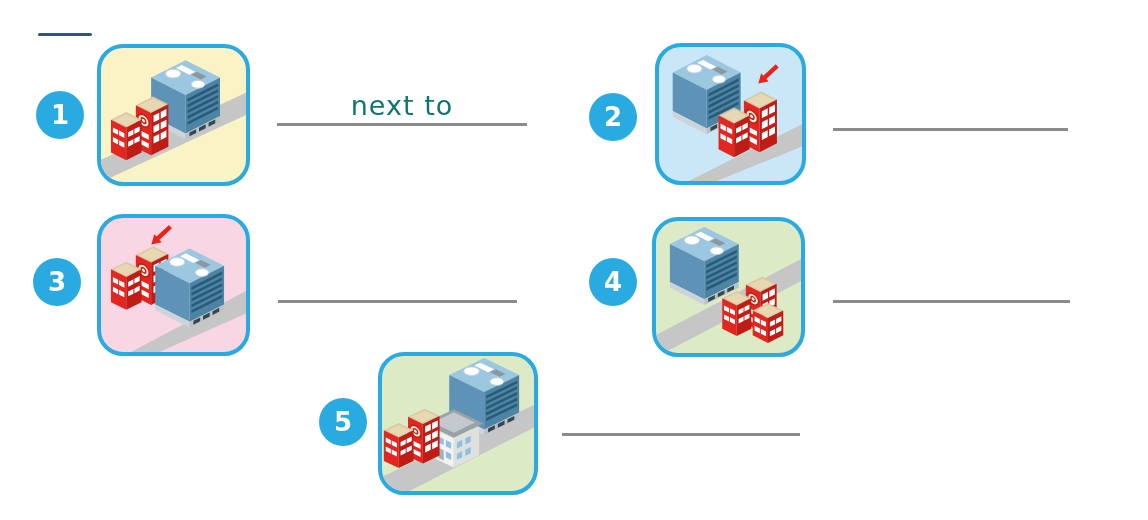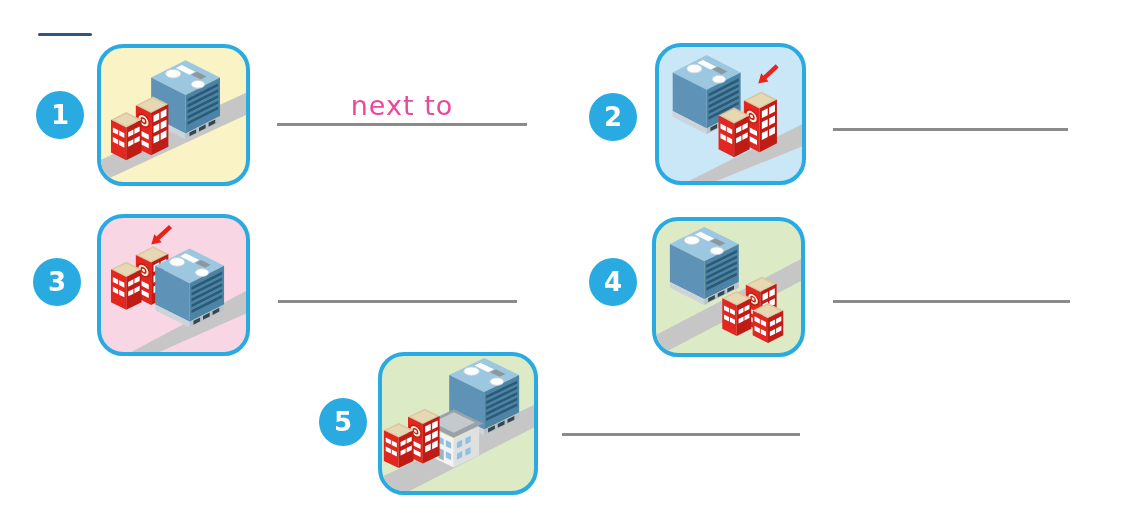--- a/index.html
+++ b/index.html
@@ -15,21 +15,21 @@
     display:flex;align-items:center;justify-content:center;user-select:none;
   }
   .card{
     position:absolute;border:4px solid #29abe2;border-radius:26px;
     box-sizing:border-box;overflow:hidden;
   }
   .card svg{display:block;width:100%;height:100%;}
   .answer-line{
     position:absolute;border-bottom:3px solid #8b8b8b;
     display:flex;align-items:flex-end;justify-content:center;
-    font-size:27px;color:#ec4899;letter-spacing:1px;
+    font-size:27px;color:#0f766e;letter-spacing:1px;
     height:36px;box-sizing:border-box;padding-bottom:2px;
   }
 </style>
 </head>
 <body>
 
 <svg width="0" height="0" style="position:absolute" aria-hidden="true">
   <defs>
     <g id="sym-blue">
       <polygon points="40,0 76,18 40,36 4,18" fill="#9cc7e0"></polygon>

